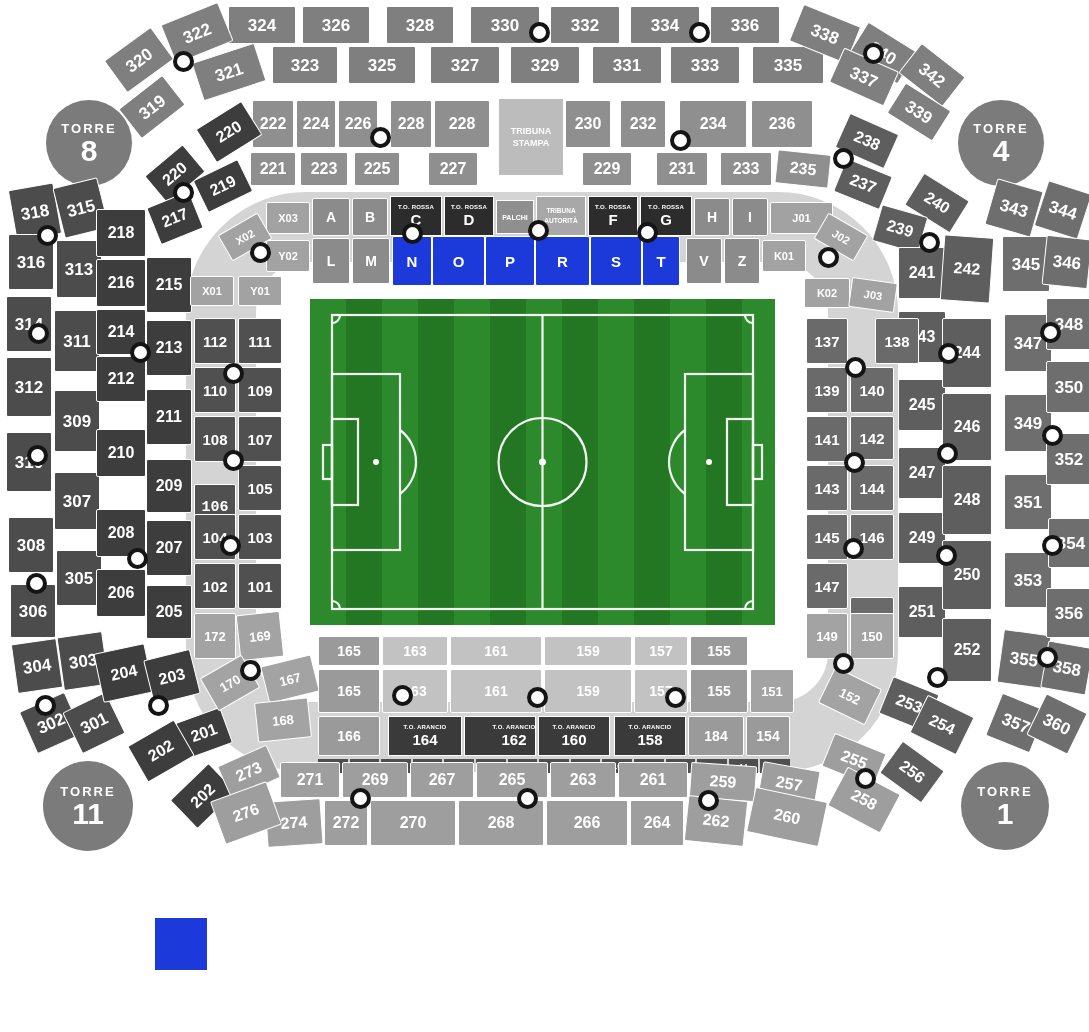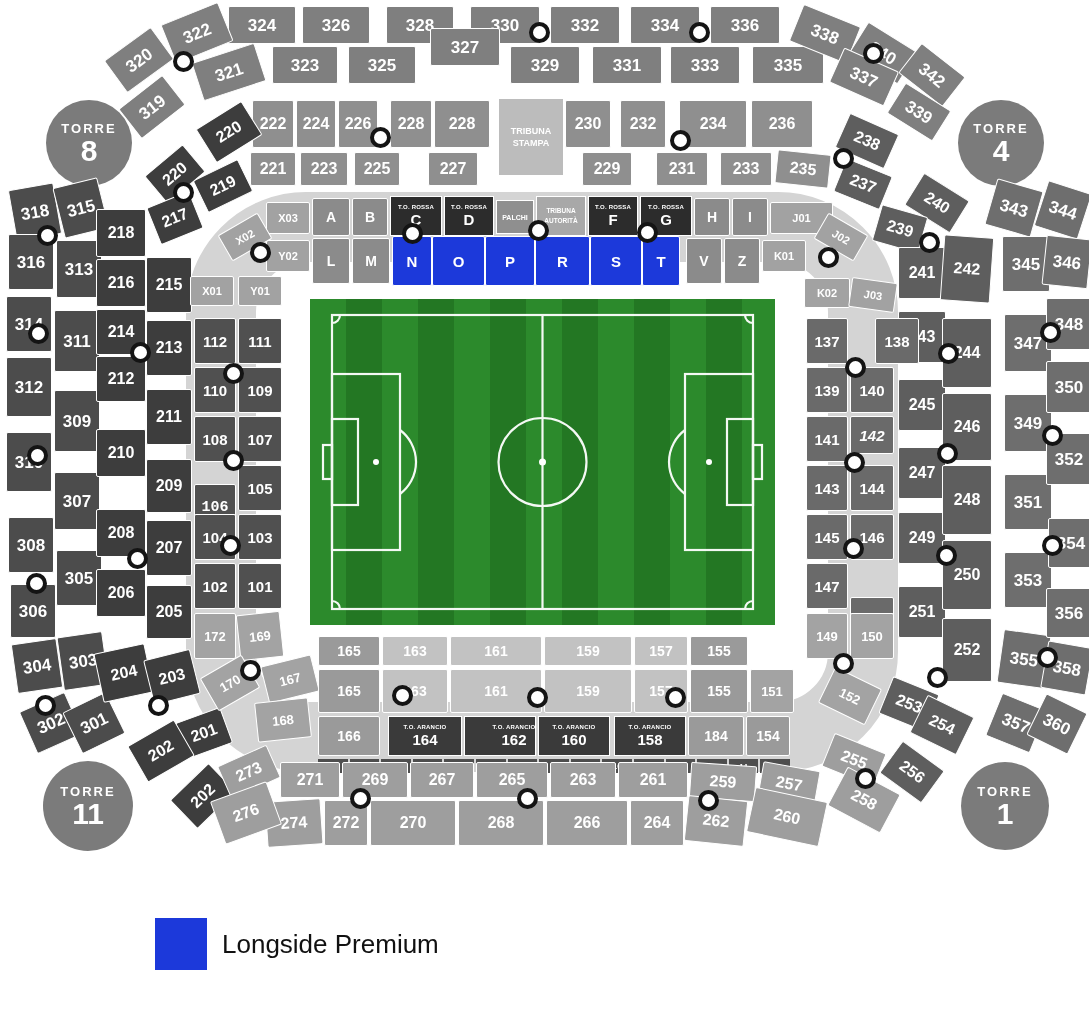--- a/index.html
+++ b/index.html
@@ -123,31 +123,30 @@
       <div>9</div>
       <div>10</div>
       <div>11</div>
       <div>12</div>
       <div>13</div>
       <div>14</div>
       <div>15</div>
     </div>
 
   <div class="legend-swatch" style="background: rgb(28, 57, 218);"></div>
-  <div class="legend-label">Longside Premium</div>
 <div class="sec c-outA" style="left: 228px; top: 6px; width: 68px; height: 38px;">324</div>
     <div class="sec c-outA" style="left: 302px; top: 6px; width: 68px; height: 38px;">326</div>
     <div class="sec c-outA" style="left: 386px; top: 6px; width: 68px; height: 38px;">328</div>
     <div class="sec c-outA" style="left: 470px; top: 6px; width: 70px; height: 38px;">330</div>
     <div class="sec c-outA" style="left: 550px; top: 6px; width: 70px; height: 38px;">332</div>
     <div class="sec c-outA" style="left: 630px; top: 6px; width: 70px; height: 38px;">334</div>
     <div class="sec c-outA" style="left: 710px; top: 6px; width: 70px; height: 38px;">336</div>
     <div class="sec c-outA" style="left: 272px; top: 46px; width: 66px; height: 38px;">323</div>
     <div class="sec c-outA" style="left: 348px; top: 46px; width: 68px; height: 38px;">325</div>
-    <div class="sec c-outA" style="left: 430px; top: 28px; width: 70px; height: 38px; text-align: center;">327</div>
+    <div class="sec c-outA" style="left: 430px; top: 46px; width: 70px; height: 38px; text-align: center;">327</div>
     <div class="sec c-outA" style="left: 510px; top: 46px; width: 70px; height: 38px;">329</div>
     <div class="sec c-outA" style="left: 592px; top: 46px; width: 70px; height: 38px;">331</div>
     <div class="sec c-outA" style="left: 670px; top: 46px; width: 70px; height: 38px;">333</div>
     <div class="sec c-outA" style="left: 752px; top: 46px; width: 72px; height: 38px;">335</div>
     <div class="sec c-outA" style="left: 110px; top: 40px; width: 58px; height: 40px; transform: rotate(-36deg);">320</div>
     <div class="sec c-outA" style="left: 166px; top: 12px; width: 62px; height: 42px; transform: rotate(-22deg);">322</div>
     <div class="sec c-outA" style="left: 124px; top: 88px; width: 56px; height: 38px; transform: rotate(-38deg);">319</div>
     <div class="sec c-outA" style="left: 196px; top: 52px; width: 66px; height: 40px; transform: rotate(-18deg);">321</div>
     <div class="sec c-outA" style="left: 794px; top: 14px; width: 62px; height: 40px; transform: rotate(22deg);">338</div>
     <div class="sec c-outA" style="left: 854px; top: 34px; width: 58px; height: 38px; transform: rotate(32deg);">340</div>
@@ -300,21 +299,21 @@
     <div class="sec c-100L" style="left: 238px; top: 465px; width: 44px; height: 46px;">105</div>
     <div class="sec c-100L" style="left: 194px; top: 514px; width: 42px; height: 46px;">104</div>
     <div class="sec c-100L" style="left: 238px; top: 514px; width: 44px; height: 46px;">103</div>
     <div class="sec c-100L" style="left: 194px; top: 563px; width: 42px; height: 46px;">102</div>
     <div class="sec c-100L" style="left: 238px; top: 563px; width: 44px; height: 46px;">101</div>
     <div class="sec c-100R" style="left: 806px; top: 318px; width: 42px; height: 46px;">137</div>
     <div class="sec c-100R" style="left: 850px; top: 318px; width: 44px; height: 46px; margin-left: 25px;">138</div>
     <div class="sec c-100R" style="left: 806px; top: 367px; width: 42px; height: 46px;">139</div>
     <div class="sec c-100R" style="left: 850px; top: 367px; width: 44px; height: 46px;">140</div>
     <div class="sec c-100R" style="left: 806px; top: 416px; width: 42px; height: 46px;">141</div>
-    <div class="sec c-100R" style="left: 850px; top: 416px; width: 44px; height: 38px; font-style: italic;">142</div>
+    <div class="sec c-100R" style="left: 850px; top: 416px; width: 44px; height: 44px;">142</div>
     <div class="sec c-100R" style="left: 806px; top: 465px; width: 42px; height: 46px;">143</div>
     <div class="sec c-100R" style="left: 850px; top: 465px; width: 44px; height: 46px;">144</div>
     <div class="sec c-100R" style="left: 806px; top: 514px; width: 42px; height: 46px;">145</div>
     <div class="sec c-100R" style="left: 850px; top: 514px; width: 44px; height: 46px;">146</div>
     <div class="sec c-100R" style="left: 806px; top: 563px; width: 42px; height: 46px;">147</div>
     <div class="sec c-100R" style="left: 850px; top: 597px; width: 44px; height: 46px;">148</div>
     <div class="sec c-corner" style="left: 194px; top: 613px; width: 42px; height: 46px;">172</div>
     <div class="sec c-corner" style="left: 238px; top: 613px; width: 44px; height: 46px; transform: rotate(-6deg);">169</div>
     <div class="sec c-corner" style="left: 206px; top: 664px; width: 48px; height: 38px; transform: rotate(-30deg);">170</div>
     <div class="sec c-corner" style="left: 264px; top: 660px; width: 52px; height: 38px; transform: rotate(-14deg);">167</div>

